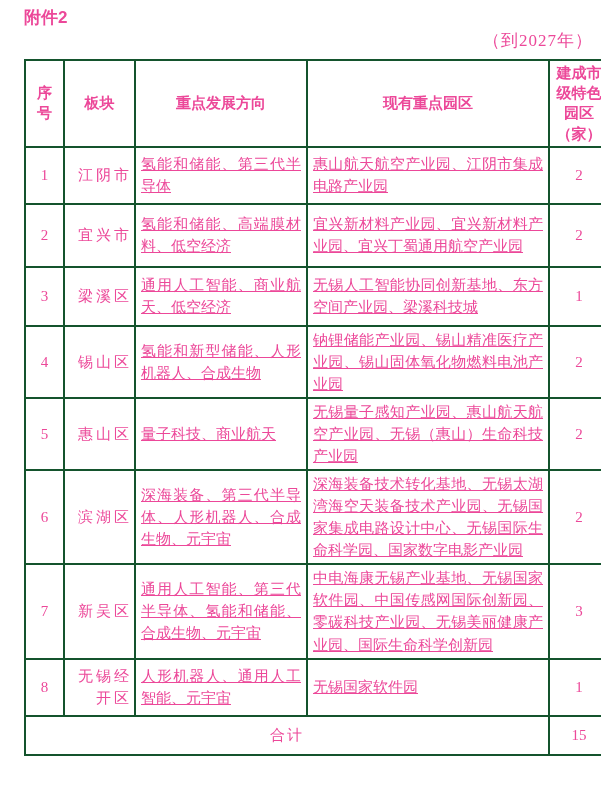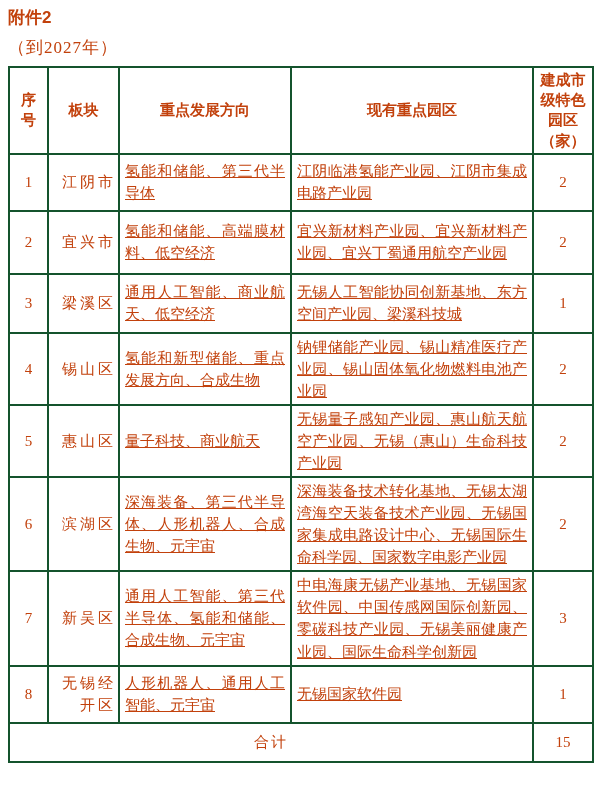--- a/index.html
+++ b/index.html
@@ -4,43 +4,42 @@
 <style>
   html, body {
     margin: 0; padding: 0;
     width: 601px; height: 805px;
     background: #ffffff;
     overflow: hidden;
   }
   .page {
     box-sizing: border-box;
     width: 601px; height: 805px;
-    padding: 6px 8px 0 8px;
-    color: #c2410c;
+    padding: 6px 8px 0 24px;
+    color: #ec4899;
     font-family: "Liberation Serif", "DejaVu Serif", serif;
   }
   .attachment {
     font-family: "Liberation Sans", "DejaVu Sans", sans-serif;
     font-weight: bold;
     font-size: 17px;
     line-height: 1.4;
     text-align: left;
   }
   .title {
     margin: 3px 0 0 0;
     text-align: center;
     font-family: "Liberation Sans", "DejaVu Sans", sans-serif;
     font-weight: bold;
     font-size: 27px;
     line-height: 1.4;
     letter-spacing: 2px;
   }
   .subtitle {
-    margin-top: 7px;
-    text-align: left;
+    text-align: right;
     font-size: 17px;
     line-height: 1.3;
     letter-spacing: 1px;
   }
   table.task-table {
     width: 585px;
     margin-top: 7px;
     border-collapse: collapse;
     table-layout: fixed;
     border: 2px solid #000000;
@@ -109,41 +108,41 @@
         <th class="col-directions">重点发展方向</th>
         <th class="col-parks">现有重点园区</th>
         <th class="col-count">建成市级特色园区（家）</th>
       </tr>
     </thead>
     <tbody>
         <tr>
           <td class="cell-no">1</td>
           <td class="cell-district">江阴市</td>
           <td class="cell-directions">氢能和储能、第三代半导体</td>
-          <td class="cell-parks">江阴临港氢能产业园、江阴市集成电路产业园</td>
+          <td class="cell-parks">惠山航天航空产业园、江阴市集成电路产业园</td>
           <td class="cell-count">2</td>
         </tr>
         <tr>
           <td class="cell-no">2</td>
           <td class="cell-district">宜兴市</td>
           <td class="cell-directions">氢能和储能、高端膜材料、低空经济</td>
           <td class="cell-parks">宜兴新材料产业园、宜兴新材料产业园、宜兴丁蜀通用航空产业园</td>
           <td class="cell-count">2</td>
         </tr>
         <tr>
           <td class="cell-no">3</td>
           <td class="cell-district">梁溪区</td>
           <td class="cell-directions">通用人工智能、商业航天、低空经济</td>
           <td class="cell-parks">无锡人工智能协同创新基地、东方空间产业园、梁溪科技城</td>
           <td class="cell-count">1</td>
         </tr>
         <tr>
           <td class="cell-no">4</td>
           <td class="cell-district">锡山区</td>
-          <td class="cell-directions">氢能和新型储能、重点发展方向、合成生物</td>
+          <td class="cell-directions">氢能和新型储能、人形机器人、合成生物</td>
           <td class="cell-parks">钠锂储能产业园、锡山精准医疗产业园、锡山固体氧化物燃料电池产业园</td>
           <td class="cell-count">2</td>
         </tr>
         <tr>
           <td class="cell-no">5</td>
           <td class="cell-district">惠山区</td>
           <td class="cell-directions">量子科技、商业航天</td>
           <td class="cell-parks">无锡量子感知产业园、惠山航天航空产业园、无锡（惠山）生命科技产业园</td>
           <td class="cell-count">2</td>
         </tr>

